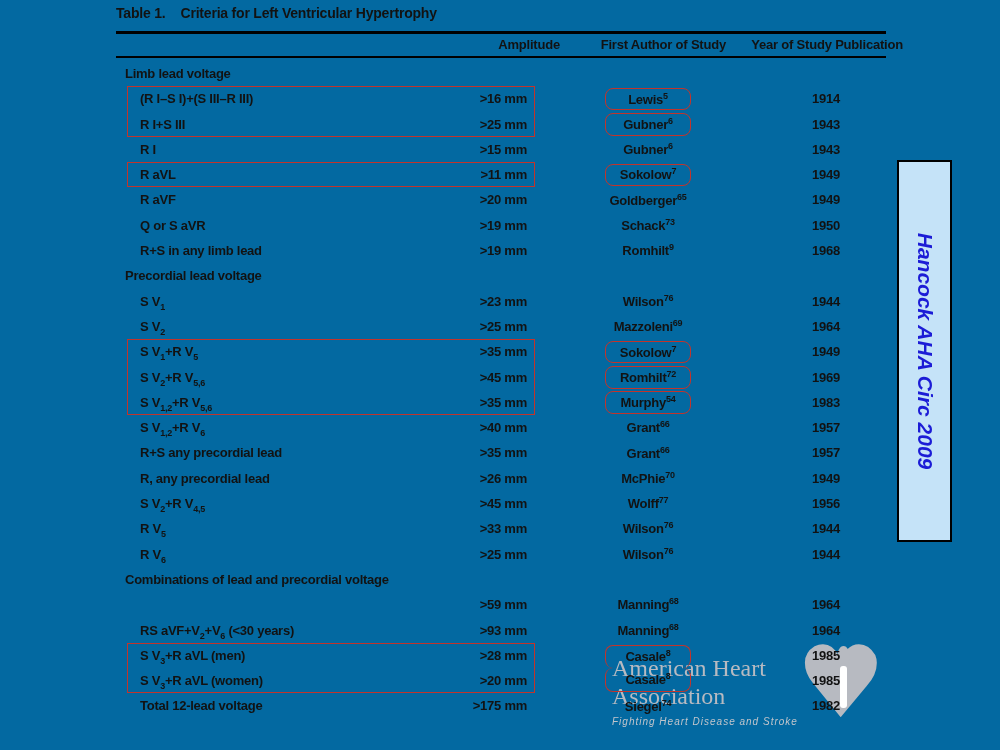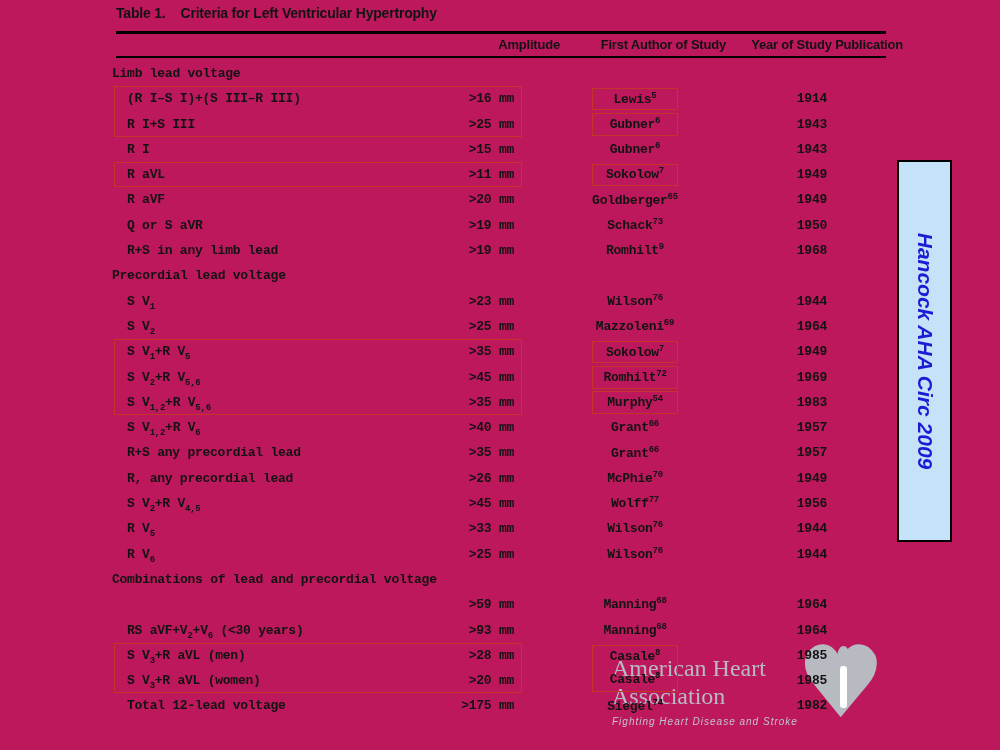--- a/index.html
+++ b/index.html
@@ -1,43 +1,43 @@
 <!DOCTYPE html>
 <html style="--hl: #c3342b;"><head>
 <meta charset="utf-8">
 <style>
   :root { --hl: #c3342b; }
   html,body { margin:0; padding:0; }
   .page {
-    position:relative; width:1000px; height:750px; background:#be185d;
+    position:relative; width:1000px; height:750px; background:#0369a1;
     font-family:"Liberation Sans", sans-serif; color:#121212; overflow:hidden;
   }
   
   .title { position:absolute; left:116px; top:5px; font-size:14px; font-weight:bold;
            display:flex; gap:15px; letter-spacing:-0.2px; z-index:2; }
   
   .rule { position:absolute; left:116px; width:770px; background:#000; z-index:2; }
   .rule-top { top:31px; height:3px; }
   .rule-mid { top:56px; height:2px; }
   
   .colhead { position:absolute; top:37px; font-size:13px; font-weight:bold;
              letter-spacing:-0.2px; text-align:right; z-index:2; }
   .ch-amp  { left:440px; width:120px; }
   .ch-auth { left:546px; width:180px; }
   .ch-year { left:723px; width:180px; }
   
-  #table-body { position:absolute; left:112px; top:61px; width:770px; z-index:2;font-family:Liberation Mono, monospace; }
+  #table-body { position:absolute; left:125px; top:61px; width:770px; z-index:2; }
   .trow { position:relative; height:25.3px; font-size:13px; font-weight:bold;
           letter-spacing:-0.25px; }
   .crit { position:absolute; left:15px; line-height:25.3px; white-space:nowrap; }
   .sec .crit { left:0; }
   .amp  { position:absolute; left:290px; width:112px; text-align:right; line-height:25.3px; }
   .year { position:absolute; left:633px; width:82px; text-align:right; line-height:25.3px; }
   .auth { position:absolute; left:480px; width:86px; top:0; height:25.3px;
-          display:flex; align-items:center; justify-content:center; box-sizing:border-box; }
+          display:flex; align-items:center; justify-content:center; box-sizing:border-box;border-radius:8px; }
   sub { font-size:9px; line-height:0; }
   sup { font-size:9px; line-height:0; }
   
   .ca { position:absolute; left:2px; top:0; width:408px; height:25.3px;
         box-sizing:border-box; pointer-events:none; }
   .ca.hl-single { border:1.6px solid var(--hl); }
   .ca.hl-top    { border:1.6px solid var(--hl); border-bottom:none; }
   .ca.hl-mid    { border-left:1.6px solid var(--hl); border-right:1.6px solid var(--hl); }
   .ca.hl-bottom { border:1.6px solid var(--hl); border-top:none; }
   .auth.hl-single { border:1.6px solid var(--hl); top:1.5px; height:22.5px; }

